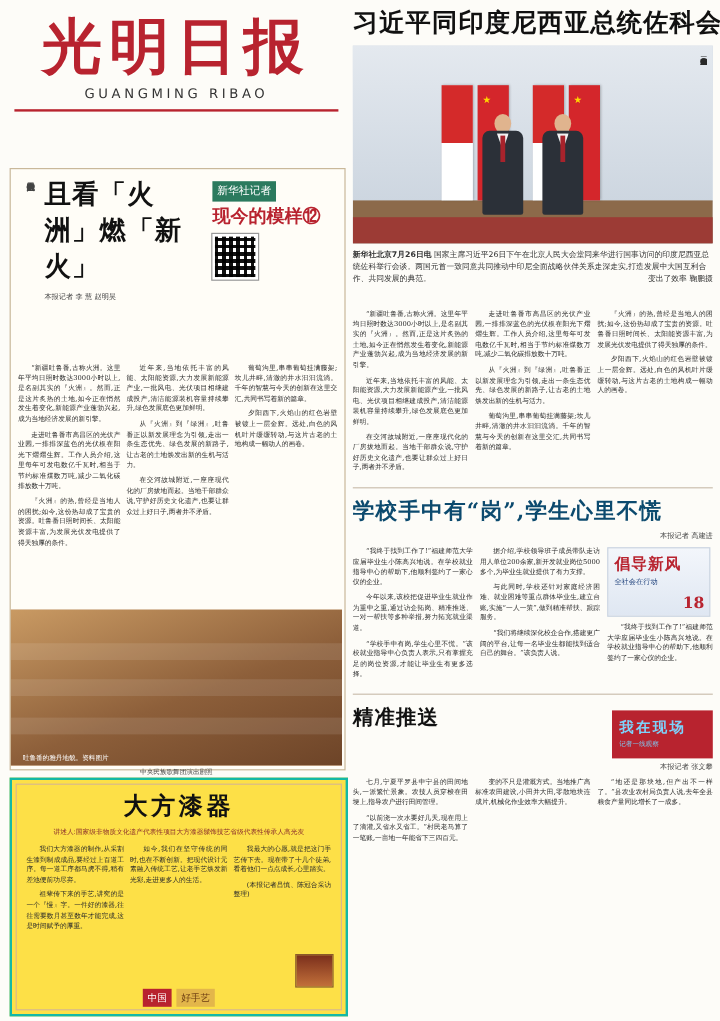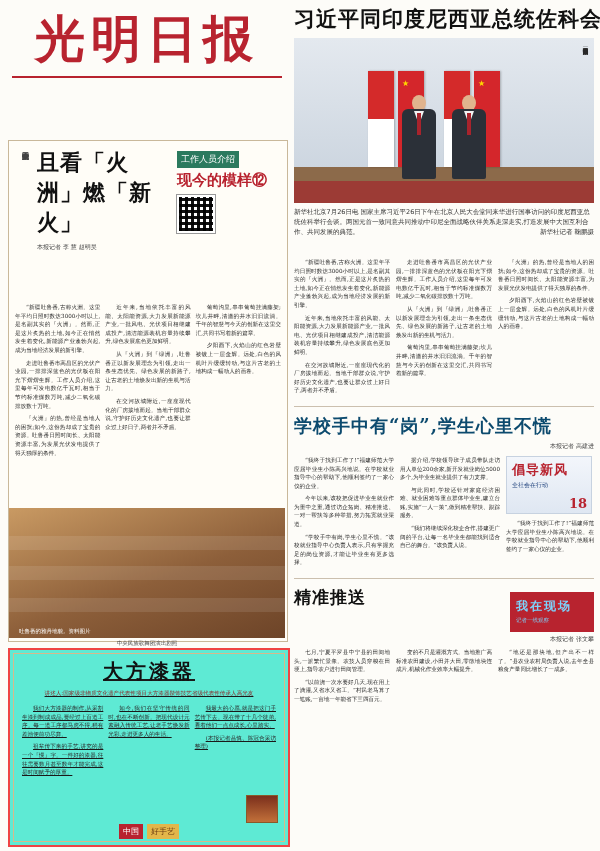--- a/index.html
+++ b/index.html
@@ -24,21 +24,21 @@
   .flag{position:absolute;bottom:36px;width:26px;height:96px;background:#d4262b;box-shadow:1px 0 2px rgba(0,0,0,.25);}
   .flag.id{background:linear-gradient(180deg,#d42a2a 50%,#ffffff 50%);}
   .flag-star{position:absolute;top:8px;left:4px;color:#ffd700;font-size:8px;}
   .person{position:absolute;bottom:22px;width:34px;height:86px;}
   .p-head{width:14px;height:16px;border-radius:50%;background:#e0b48e;margin:0 auto;}
   .p-body{width:34px;height:70px;background:#2b3038;border-radius:6px 6px 2px 2px;margin-top:-2px;}
   .p-tie{position:absolute;left:15px;top:18px;width:4px;height:22px;background:#a8232c;}
   .p-shirt{position:absolute;left:12px;top:16px;width:10px;height:14px;background:#f2f2f2;clip-path:polygon(0 0,100% 0,50% 100%);}
   .hero-vtext{position:absolute;right:4px;top:6px;width:46px;font-family:"DejaVu Serif","Liberation Serif",serif;font-size:5.5px;color:#2b2b2b;line-height:8px;writing-mode:vertical-rl;text-orientation:upright;height:150px;}
   .hero-cap{font-size:6.5px;color:#333;line-height:10px;margin-top:4px;}
-  .hero-cap b{font-weight:normal;}
+  .hero-cap b{font-weight:bold;}
 
   
   .col-text{font-size:5.6px;line-height:8.6px;color:#2a2a2a;text-align:justify;font-family:"DejaVu Serif","Liberation Serif",serif;}
   .col-text p{margin:0 0 4px 0;text-indent:11px;}
 
   
   .feature{position:absolute;left:8px;top:140px;width:278px;height:500px;border:1px solid #c9b89a;background:#fffdf7;}
   .feat-inner{padding:6px;}
   .feat-top{display:flex;gap:6px;}
   .feat-vert{width:16px;font-family:"DejaVu Serif","Liberation Serif",serif;font-size:7px;writing-mode:vertical-rl;text-orientation:upright;color:#444;line-height:12px;height:150px;}
@@ -53,21 +53,21 @@
   .feat-byline{font-size:6px;color:#444;margin-top:6px;}
   .cols3{display:flex;gap:5px;margin-top:6px;}
   .cols3 > div{flex:1;}
 
   .feat-photo{position:absolute;left:9px;top:508px;width:276px;height:130px;overflow:hidden;background:#b98a5c;}
   .fp-sky{position:absolute;inset:0;background:linear-gradient(160deg,#c99a63,#8d5f3a 55%,#6d4428);}
   .fp-ridge{position:absolute;left:0;width:100%;height:14px;background:rgba(255,255,255,.10);}
   .fp-cap{position:absolute;left:10px;bottom:3px;font-size:5.5px;color:#fff;}
 
   
-  .adbox{position:absolute;left:8px;top:648px;width:278px;height:195px;border:2px solid #ef4444;background:#5eead4;text-decoration:underline;}
+  .adbox{position:absolute;left:8px;top:648px;width:278px;height:195px;border:2px solid #14b8a6;background:#fde047;}
   .ad-frame{position:absolute;inset:3px;border:1px solid #d8b98c;}
   .ad-title{text-align:center;font-family:"DejaVu Serif","Liberation Serif",serif;font-size:20px;font-weight:bold;letter-spacing:3px;color:#111;margin-top:8px;}
   .ad-sub{text-align:center;font-size:5.6px;color:#8a2b2b;margin-top:5px;}
   .ad-cols{display:flex;gap:5px;padding:6px 12px 0 12px;}
   .ad-cols > div{flex:1;}
   .ad-seal{position:absolute;left:50%;bottom:6px;transform:translateX(-50%);display:flex;align-items:center;gap:4px;}
   .seal-red{background:#b8232f;color:#fff;font-size:8px;padding:2px 4px;font-family:"DejaVu Serif","Liberation Serif",serif;}
   .seal-gold{background:#e3b64a;color:#6b3b12;font-size:8px;padding:2px 4px;font-family:"DejaVu Serif","Liberation Serif",serif;}
   .ad-thumb{position:absolute;right:10px;bottom:22px;width:30px;height:26px;background:linear-gradient(#7b2f1c,#c2703a);border:1px solid #8a5a2a;}
 
@@ -92,20 +92,21 @@
   .sec3-title{font-family:"DejaVu Serif","Liberation Serif",serif;font-size:17px;font-weight:bold;letter-spacing:1px;color:#111;}
   .sec3-by{font-size:6px;color:#444;text-align:right;margin-top:3px;}
 </style>
 </head>
 <body>
 
 <div class="page">
 
   <div class="masthead">
     <div class="logo-cn">光明日报</div>
+    <div class="logo-py">GUANGMING RIBAO</div>
     <div class="mh-rule"></div>
   </div>
 
   <div class="hero">
     <div class="hero-title">习近平同印度尼西亚总统佐科会谈</div>
 
     <div class="hero-photo">
       <div class="backdrop"></div>
       <div class="hall-floor"></div>
       <div class="hall-carpet"></div>
@@ -131,36 +132,36 @@
         <div class="p-shirt"></div>
         <div class="p-tie"></div>
       </div>
 
       <div class="hero-vtext">两国元首一致同意共同推动中印尼全面战略伙伴关系走深走实</div>
     </div>
 
     <div class="hero-cap">
       <b>新华社北京7月26日电</b>
       <span>国家主席习近平26日下午在北京人民大会堂同来华进行国事访问的印度尼西亚总统佐科举行会谈。两国元首一致同意共同推动中印尼全面战略伙伴关系走深走实,打造发展中大国互利合作、共同发展的典范。</span>
-      <span style="float:right">新华社记者    鞠鹏摄</span>
+      <span style="float:right">变出了效率    鞠鹏摄</span>
     </div>
   </div>
 
   <div class="feature">
     <div class="feat-inner">
       <div class="feat-top">
         <div class="feat-vert">中国共产党第二十次全国代表大会</div>
 
         <div style="flex:1;">
           <div class="feat-headline">且看「火洲」燃「新火」</div>
           <div class="feat-byline">本报记者  李 慧  赵明昊</div>
         </div>
 
         <div class="feat-badge">
-          <span class="badge-1">工作人员介绍</span>
+          <span class="badge-1">新华社记者</span>
           <div class="badge-2">
             <span>现今的模样</span><span>⑫</span>
           </div>
           <div class="qr"></div>
         </div>
       </div>
 
       <div class="cols3">
         <div class="col-text">
           <p>“新疆吐鲁番,古称火洲。这里年平均日照时数达3000小时以上,是名副其实的『火洲』。然而,正是这片炙热的土地,如今正在悄然发生着变化,新能源产业蓬勃兴起,成为当地经济发展的新引擎。</p>

